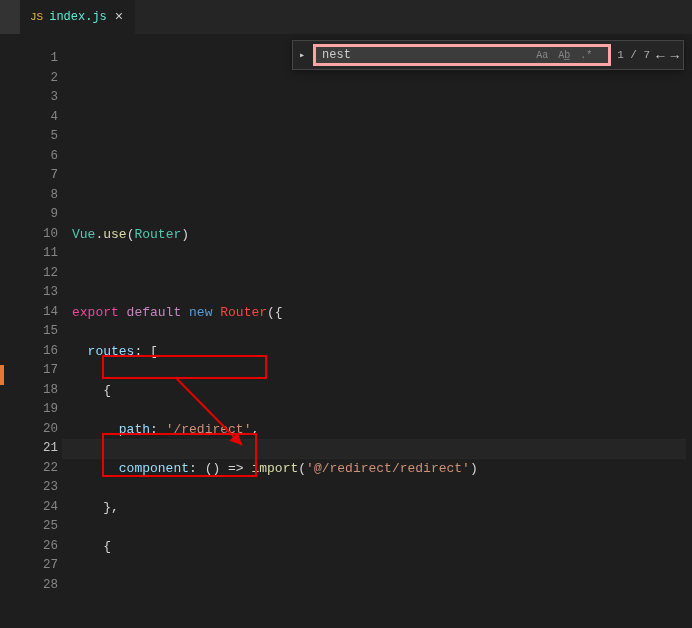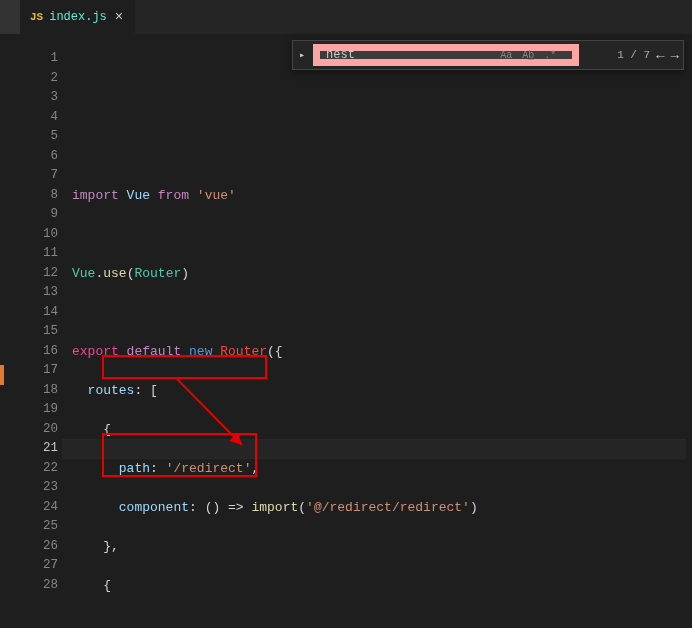--- a/index.html
+++ b/index.html
@@ -27,21 +27,21 @@
   .tab {
     display: flex;
     align-items: center;
     padding: 0 10px;
     background: #1e1e1e;
     gap: 6px;
     font-size: 12px;
   }
   .tab .js-icon {
     color: #e2b73d;
-    font-weight: bold;
+    font-weight: normal;
     font-size: 11px;
   }
   .tab-title { color: #5eead4; }
   .tab-close { color: #ccc; cursor: pointer; font-size: 14px; padding: 0 2px; }
 
   .find-panel {
     position: absolute;
     top: 40px;
     right: 8px;
     width: 392px;
@@ -52,41 +52,41 @@
     height: 30px;
     padding: 2px 4px;
     gap: 6px;
     box-shadow: 0 2px 8px rgba(0,0,0,.4);
     z-index: 5;
   }
   .find-expand { color: #ccc; font-size: 10px; padding: 0 2px; cursor: pointer; }
   .find-input {
     flex: 1;
     background: #3c3c3c;
-    border: 7px solid #fca5a5;
+    border: 3px solid #fca5a5;
     color: #ccc;
     padding: 3px 6px;
     font-family: inherit;
     font-size: 12px;
     height: 22px;
     display: flex;
     align-items: center;
     position: relative;
     text-align: center;
   }
   .find-input .opts {
     position: absolute;
     right: 13px;
     display: flex;
     gap: 4px;
     color: #888;
     font-size: 10px;
   }
   .find-input .opts span { border: 1px solid transparent; padding: 0 2px; cursor: pointer; }
-  .find-count { color: #aaa; font-size: 11px; white-space: nowrap; margin-left: 32px; }
+  .find-count { color: #aaa; font-size: 11px; white-space: nowrap; }
   .find-nav { display: flex; gap: 6px; color: #ccc; font-size: 14px; }
   .find-nav span, .find-close { cursor: pointer; }
 
   .editor-area {
     display: flex;
     height: calc(628px - 35px);
   }
   .side-pad { width: 22px; background: #1e1e1e; position: relative; }
   .orange-dot {
     width: 4px; height: 20px;
@@ -226,21 +226,20 @@
     <div class="redbox" style="left:40px; top:calc(14px + 19.5px*19.7); width:155px; height:44px;"></div>
     <svg class="arrow-svg" style="left:0; top:0;" width="300" height="500">
       <defs>
           <marker id="ah" markerWidth="8" markerHeight="8" refX="6" refY="3" orient="auto">
             <path d="M0,0 L6,3 L0,6 Z" fill="#e60000"></path>
           </marker>
         </defs>
       <line x1="115" y1="344" x2="180" y2="410" stroke="#e60000" stroke-width="2" marker-end="url(#ah)"></line>
     </svg>
 
-<div class="row"><span class="kw-import">import </span><span class="ident">Vue</span><span class="kw-from"> from </span><span class="str">'vue'</span></div>
 <div class="row"> </div>
 <div class="row"><span class="obj">Vue</span><span class="punc">.</span><span class="fn">use</span><span class="punc">(</span><span class="obj">Router</span><span class="punc">)</span></div>
 <div class="row"> </div>
 <div class="row"><span class="kw-export">export </span><span class="kw-default">default </span><span class="kw-new">new </span><span class="classRed">Router</span><span class="punc">({</span></div>
 <div class="row"><span class="prop">  routes</span><span class="punc">: [</span></div>
 <div class="row"><span class="punc">    {</span></div>
 <div class="row"><span class="prop">      path</span><span class="punc">: </span><span class="str">'/redirect'</span><span class="punc">,</span></div>
 <div class="row"><span class="prop">      component</span><span class="punc">: () =&gt; </span><span class="fn">import</span><span class="punc">(</span><span class="str">'@/redirect/redirect'</span><span class="punc">)</span></div>
 <div class="row"><span class="punc">    },</span></div>
 <div class="row"><span class="punc">    {</span></div>

